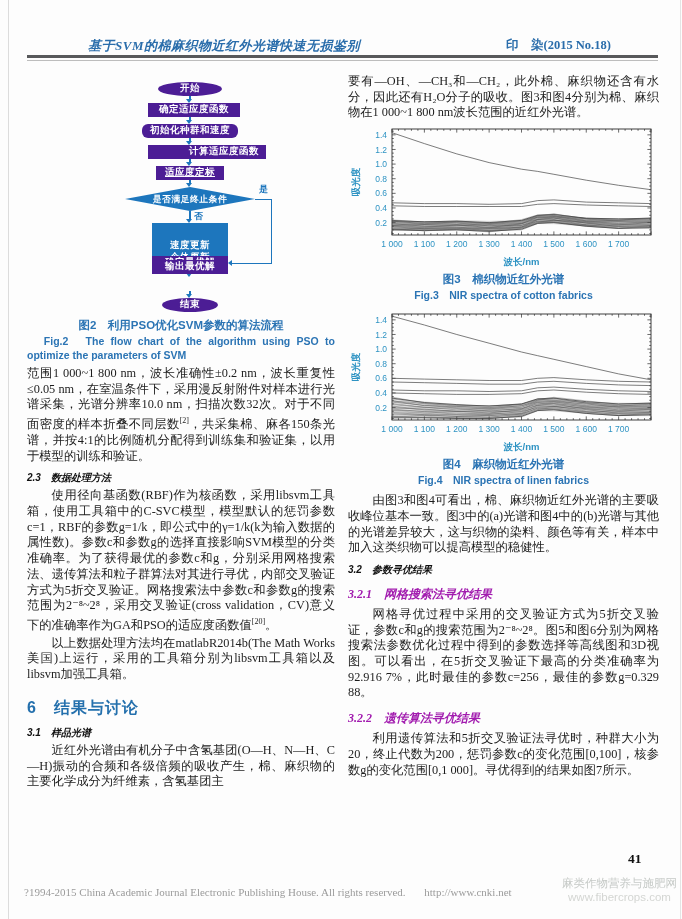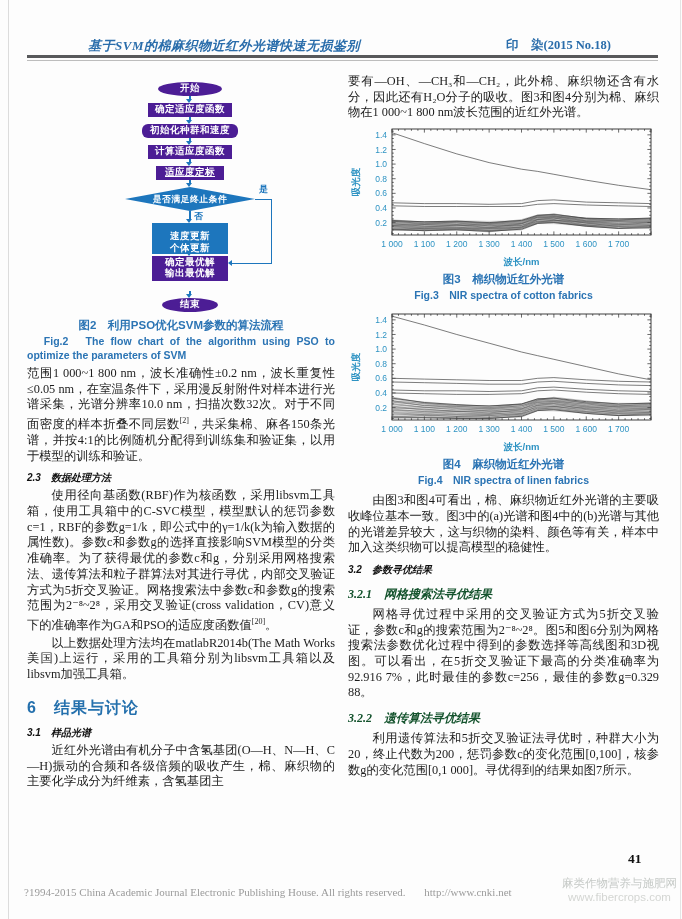--- a/index.html
+++ b/index.html
@@ -21,35 +21,35 @@
 
   .body{font-size:12.3px;line-height:15.7px;text-align:justify;margin:0 0 2px 0;}
   .ind{text-indent:2em;}
   .noind{text-indent:0;}
   sup{font-size:8px;}
 
   .h-bold{font-family:"Liberation Sans",sans-serif;font-weight:bold;font-size:10px;
           color:#111;margin:7px 0 3px 0;font-style:italic;}
   .h-main{font-family:"Liberation Sans",sans-serif;font-weight:bold;font-size:16px;
           color:#2470ad;margin:15px 0 6px 0;letter-spacing:1px;}
-  .h-italic{font-weight:bold;font-style:italic;font-size:12px;color:#14532d;margin:9px 0 4px 0;}
+  .h-italic{font-weight:bold;font-style:italic;font-size:12px;color:#a21caf;margin:9px 0 4px 0;}
 
   .cap-cn{text-align:center;color:#2b74b4;font-family:"Liberation Sans",sans-serif;
           font-weight:bold;font-size:11.5px;margin:3px 0 2px 0;}
   .cap-en{text-align:center;color:#2b74b4;font-family:"Liberation Sans",sans-serif;
           font-weight:bold;font-size:10.5px;margin:0 0 5px 0;}
   .cap-en-just{text-align:justify;text-indent:1.6em;}
 
   
   .flowchart{position:relative;width:230px;height:233px;margin:2px 0 3px 48px;}
   .fc-box,.fc-ellipse{position:absolute;height:14px;line-height:14px;background:#4c1d95;color:#fff;
           text-align:center;font:bold 9.5px "Liberation Sans",sans-serif;letter-spacing:.5px;}
   .fc-ellipse{border-radius:50%;}
   .fc-box2{position:absolute;background:#1d76bd;color:#fff;text-align:center;
-           font:bold 9.5px "Liberation Sans",sans-serif;line-height:12px;padding-top:7px;letter-spacing:.5px;}
+           font:bold 9.5px "Liberation Sans",sans-serif;line-height:12px;padding-top:16px;letter-spacing:.5px;}
   .fc-diamond{position:absolute;left:50px;top:105px;width:130px;height:24px;background:#1d76bd;
           clip-path:polygon(50% 0,100% 50%,50% 100%,0 50%);color:#fff;text-align:center;
           font:bold 8.8px "Liberation Sans",sans-serif;line-height:24px;letter-spacing:.5px;}
   .va{position:absolute;left:114.4px;width:1.3px;background:#1d76bd;}
   .ah{position:absolute;left:111px;width:0;height:0;border-left:3.6px solid transparent;
       border-right:3.6px solid transparent;border-top:4.5px solid #1d76bd;}
   .lp{position:absolute;background:#1d76bd;}
   .ahl{position:absolute;left:153px;top:178px;width:0;height:0;border-top:3.6px solid transparent;
       border-bottom:3.6px solid transparent;border-right:4.5px solid #1d76bd;}
   .fc-lbl{position:absolute;color:#1d76bd;font:bold 9px "Liberation Sans",sans-serif;}
@@ -75,47 +75,47 @@
 <div class="h-title">基于SVM的棉麻织物近红外光谱快速无损鉴别</div>
 <div class="h-journal">印　染(2015 No.18)</div>
 <div class="h-rule"></div>
 
 <div class="left-col">
 
   <div class="flowchart">
     <div class="fc-ellipse" style="left:83px;top:0;width:64px;">开始</div>
     <div class="va" style="top:14px;height:3.5px"></div>
       <div class="ah" style="top:17px"></div>
-    <div class="fc-box" style="left:73px;top:21px;width:84px;">确定适应度函数</div>
+    <div class="fc-box" style="left:73px;top:21px;width:92px;">确定适应度函数</div>
     <div class="va" style="top:35px;height:3.5px"></div>
       <div class="ah" style="top:38px"></div>
     <div class="fc-box" style="left:67px;top:42px;width:96px;border-radius:6px;">初始化种群和速度</div>
     <div class="va" style="top:56px;height:3.5px"></div>
       <div class="ah" style="top:59px"></div>
-    <div class="fc-box" style="left:73px;top:63px;width:84px;">计算适应度函数</div>
+    <div class="fc-box" style="left:73px;top:63px;width:84px;padding-left:34px;">计算适应度函数</div>
     <div class="va" style="top:77px;height:3.5px"></div>
       <div class="ah" style="top:80px"></div>
     <div class="fc-box" style="left:81px;top:84px;width:68px;text-decoration:underline;">适应度定标</div>
     <div class="va" style="top:98px;height:3.5px"></div>
       <div class="ah" style="top:101px"></div>
     <div class="fc-diamond">是否满足终止条件</div>
     <div class="fc-lbl" style="left:184px;top:101px;">是</div>
     <div class="fc-lbl" style="left:119px;top:128px;">否</div>
     <div class="va" style="top:129px;height:8px"></div>
       <div class="ah" style="top:136.5px"></div>
     <div class="fc-box2" style="left:77px;top:141px;width:76px;height:24px;">
       <div>速度更新</div>
       <div>个体更新</div>
     </div>
     <div class="va" style="top:167px;height:3.5px"></div>
       <div class="ah" style="top:170px"></div>
     <div class="fc-box" style="left:77px;top:174px;width:76px;">确定最优解</div>
     <div class="va" style="top:188px;height:3.5px"></div>
       <div class="ah" style="top:191px"></div>
-    <div class="fc-box" style="left:77px;top:185px;width:76px;">输出最优解</div>
+    <div class="fc-box" style="left:77px;top:178px;width:76px;">输出最优解</div>
     <div class="va" style="top:209px;height:3.5px"></div>
       <div class="ah" style="top:212px"></div>
     <div class="fc-ellipse" style="left:87px;top:216px;width:56px;">结束</div>
 
     <div class="lp" style="left:180px;top:116.5px;width:17px;height:1.3px"></div>
     <div class="lp" style="left:196px;top:116.5px;width:1.3px;height:65px"></div>
     <div class="lp" style="left:157px;top:180.5px;width:40px;height:1.3px"></div>
     <div class="ahl"></div>
   </div>
 

